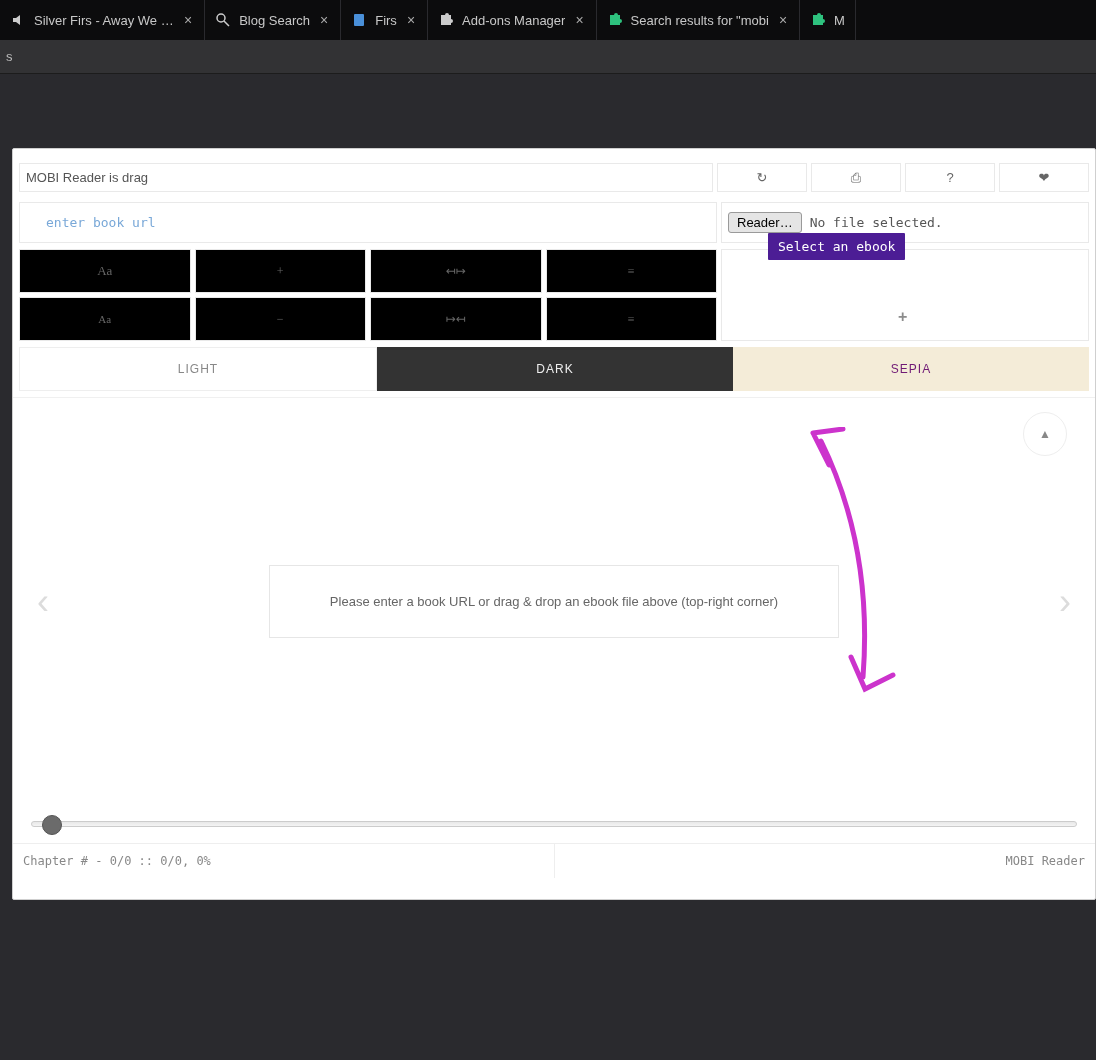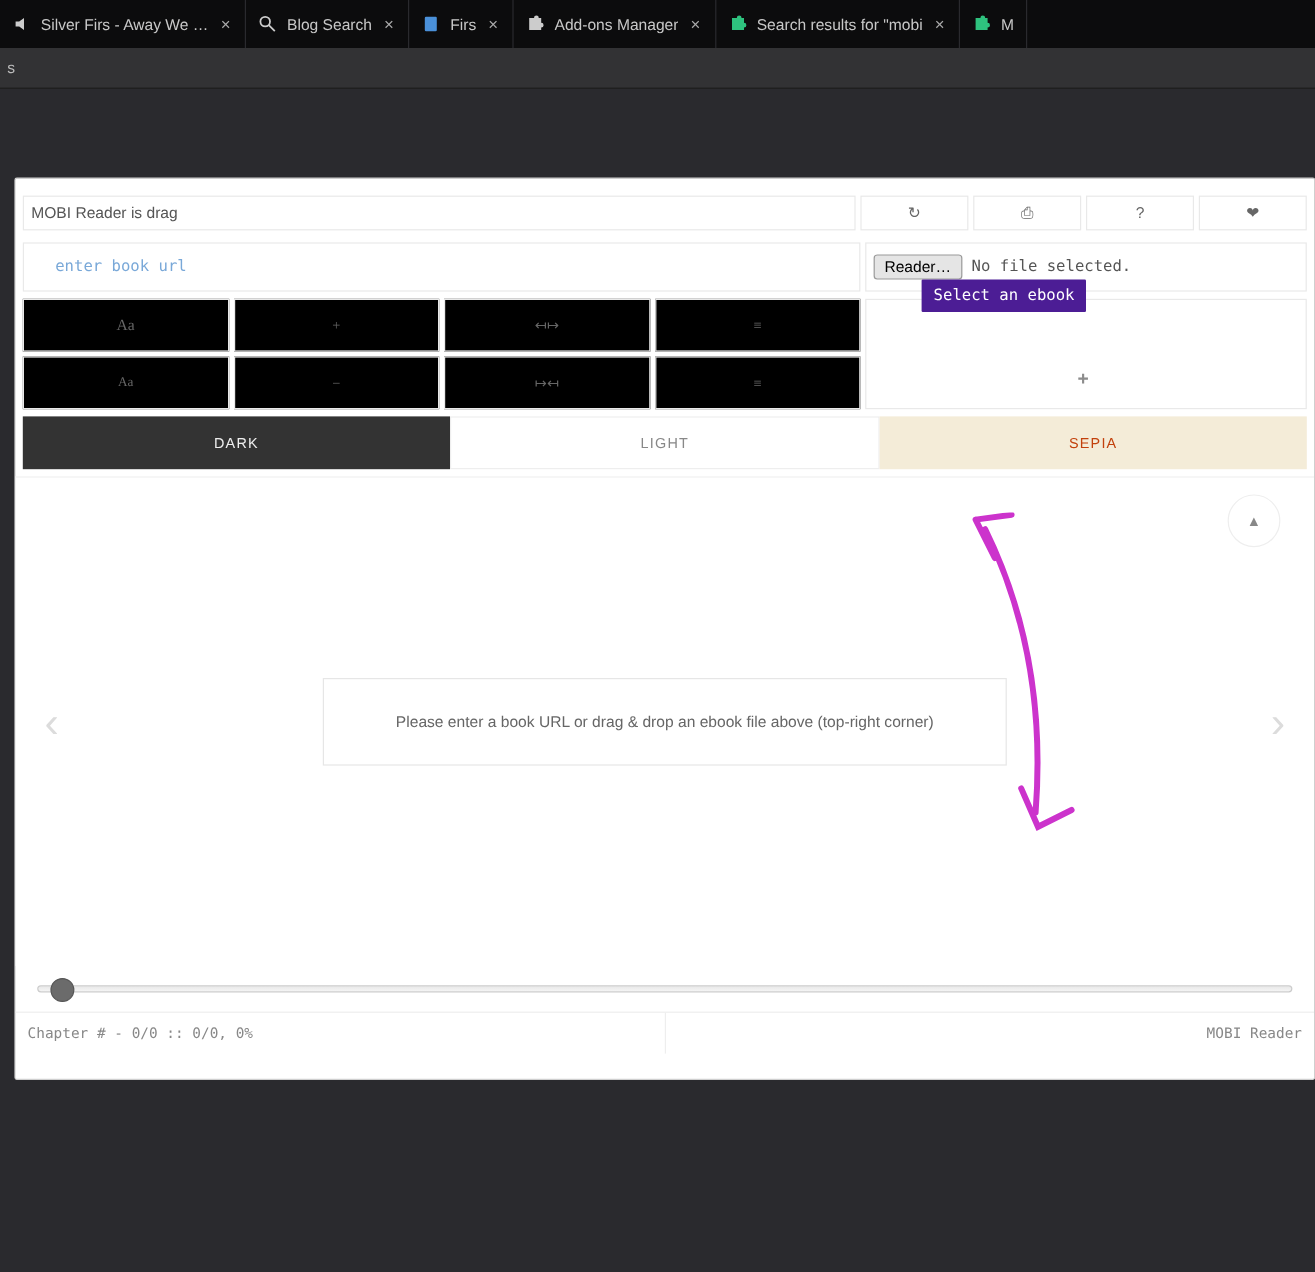--- a/index.html
+++ b/index.html
@@ -172,21 +172,21 @@
     flex: 1;
     text-align: center;
     padding: 14px 0;
     font-size: 12px;
     letter-spacing: 1px;
     cursor: pointer;
     border: none;
   }
   .theme-light { background: #fff; color: #888; border: 1px solid #eee; }
   .theme-dark  { background: #333; color: #eee; }
-  .theme-sepia { background: #f4ecd8; color: #c2410c; }
+  .theme-sepia { background: #f4ecd8; color: #701a75; }
 
   .reader-area {
     position: relative;
     height: 408px;
     background: #fff;
     border-top: 1px solid #f0f0f0;
     display: flex;
     align-items: center;
     justify-content: center;
   }
@@ -378,22 +378,22 @@
       <button class="ctrl-btn">
           <span>≡</span>
         </button>
     </div>
     <div class="right-panel-ctrl">
       <span class="plus-indicator">+</span>
     </div>
   </div>
 
   <div class="row theme-row">
+    <button class="theme-btn theme-light">LIGHT</button>
     <button class="theme-btn theme-dark">DARK</button>
-    <button class="theme-btn theme-light">LIGHT</button>
     <button class="theme-btn theme-sepia">SEPIA</button>
   </div>
 
   <div class="reader-area">
     <div class="scroll-top">
         <span>▲</span>
       </div>
     <div class="nav-prev">‹</div>
     <div class="nav-next">›</div>
     <div class="empty-msg">Please enter a book URL or drag &amp; drop an ebook file above (top-right corner)</div>

